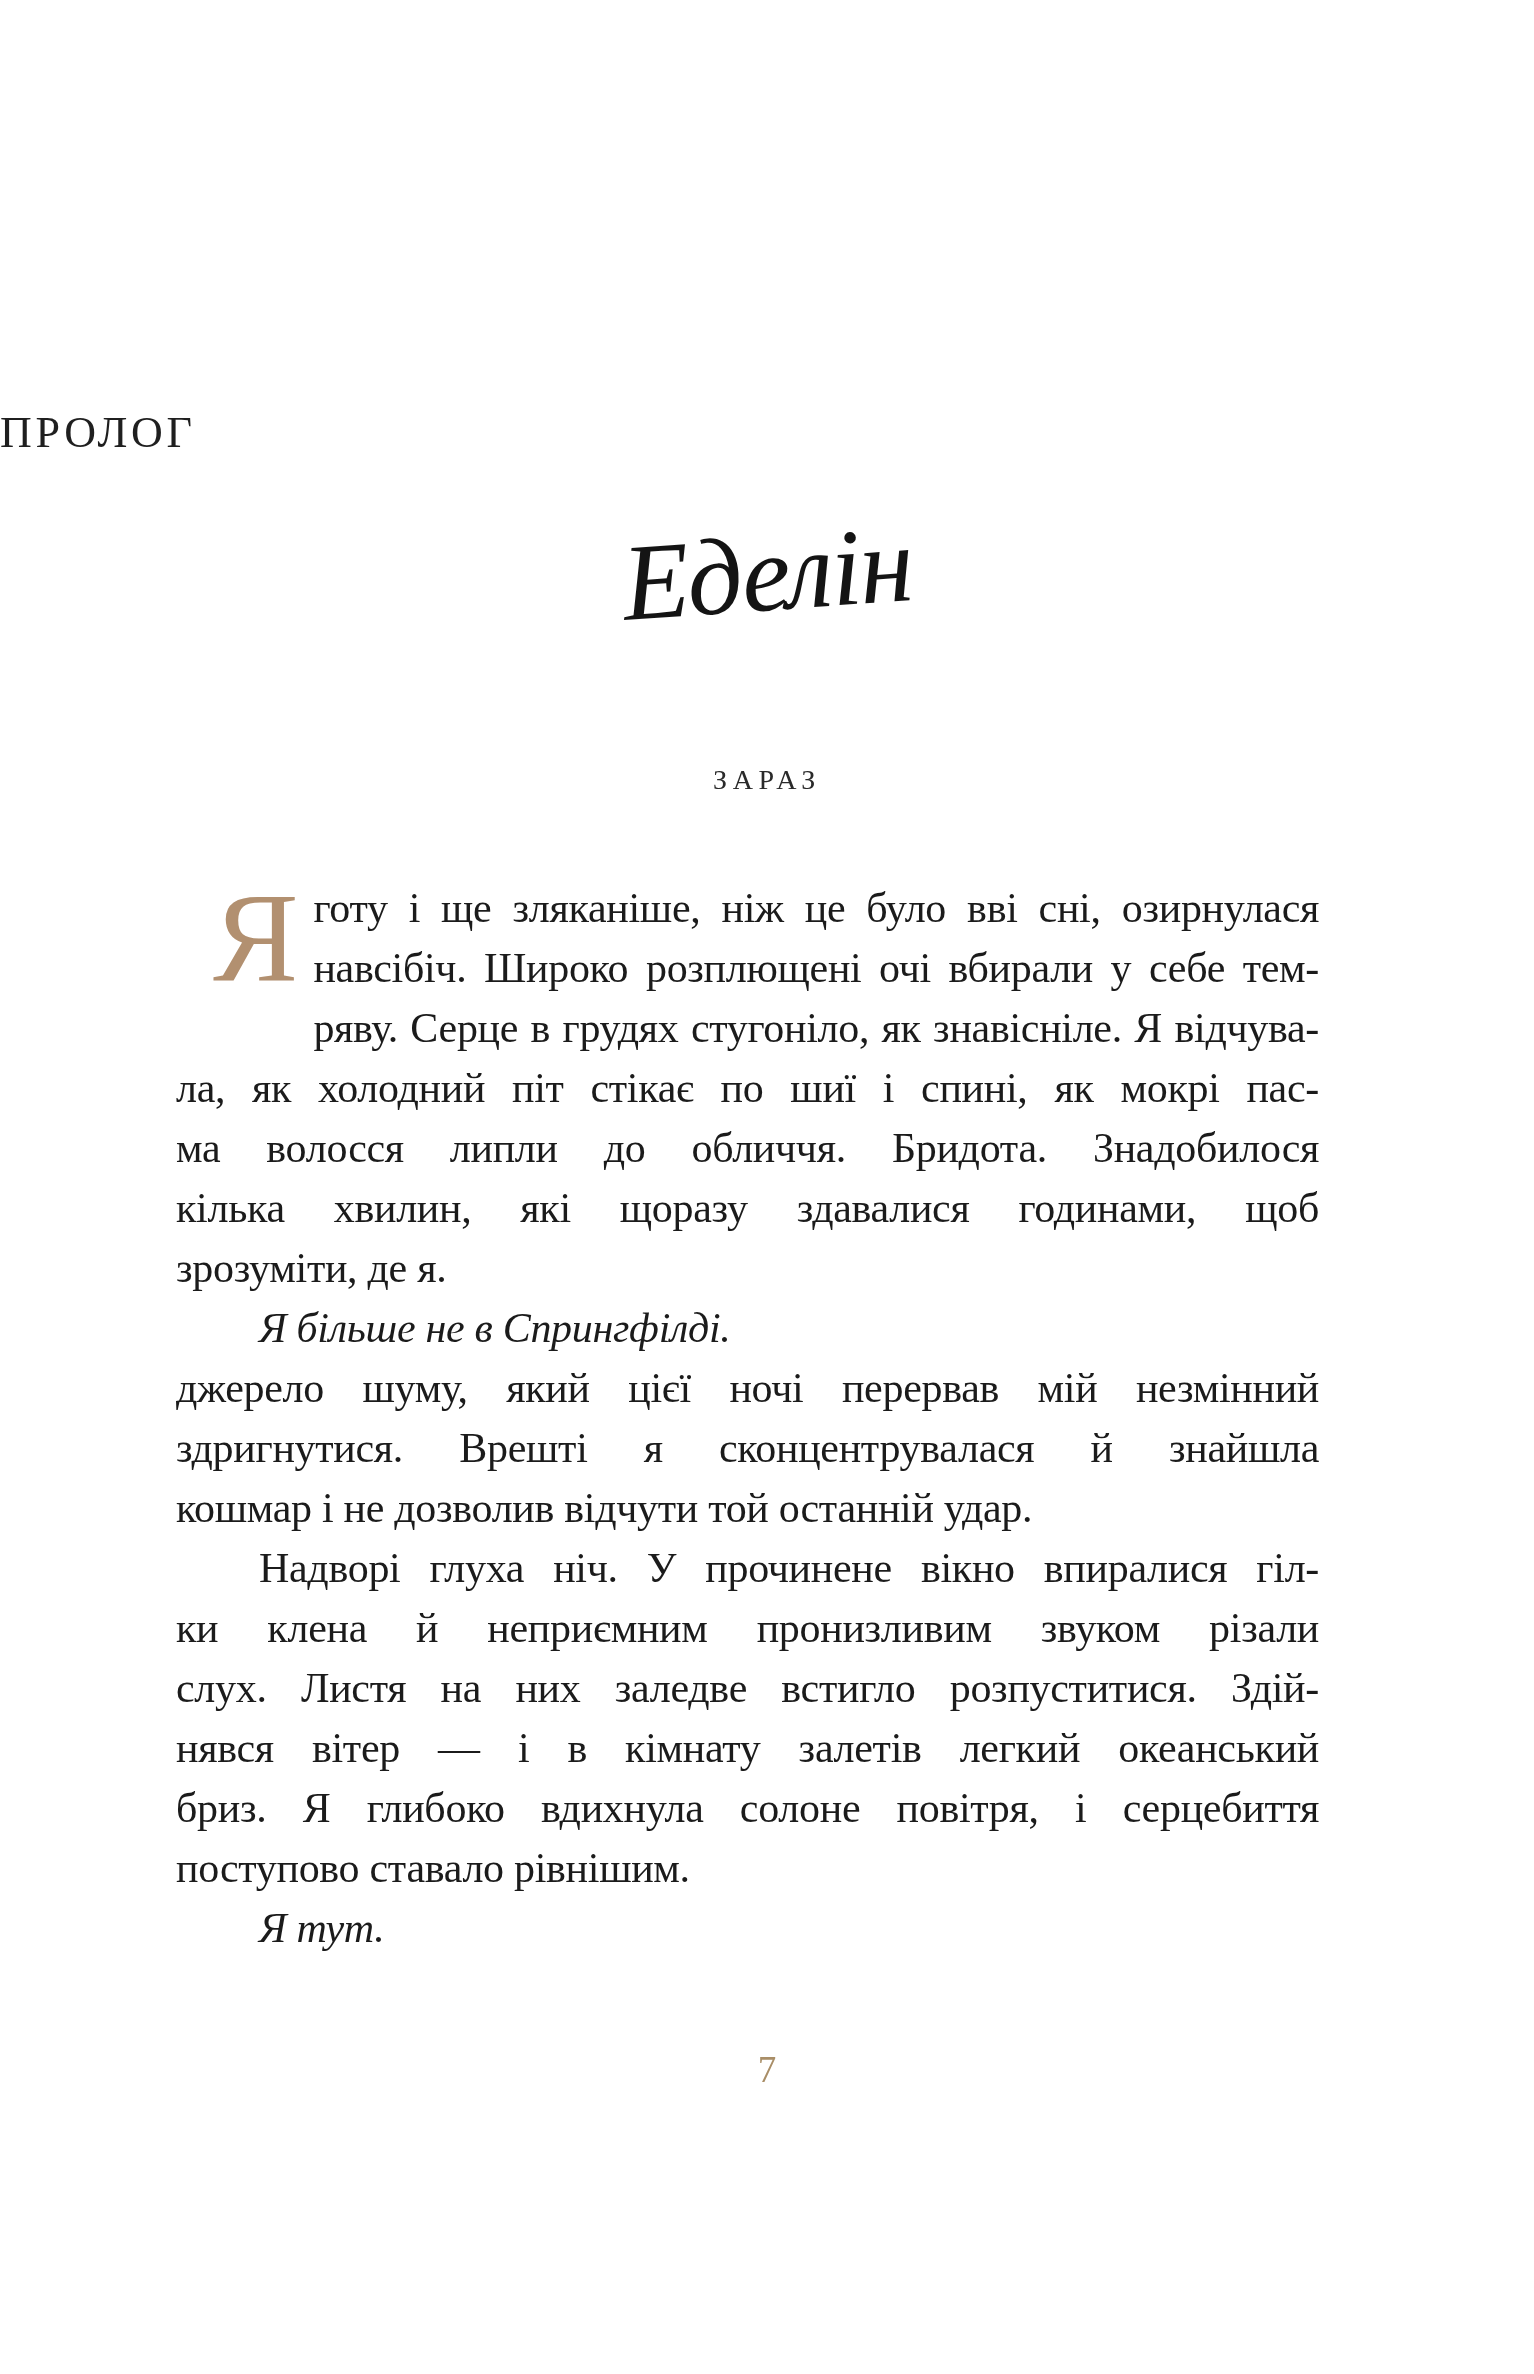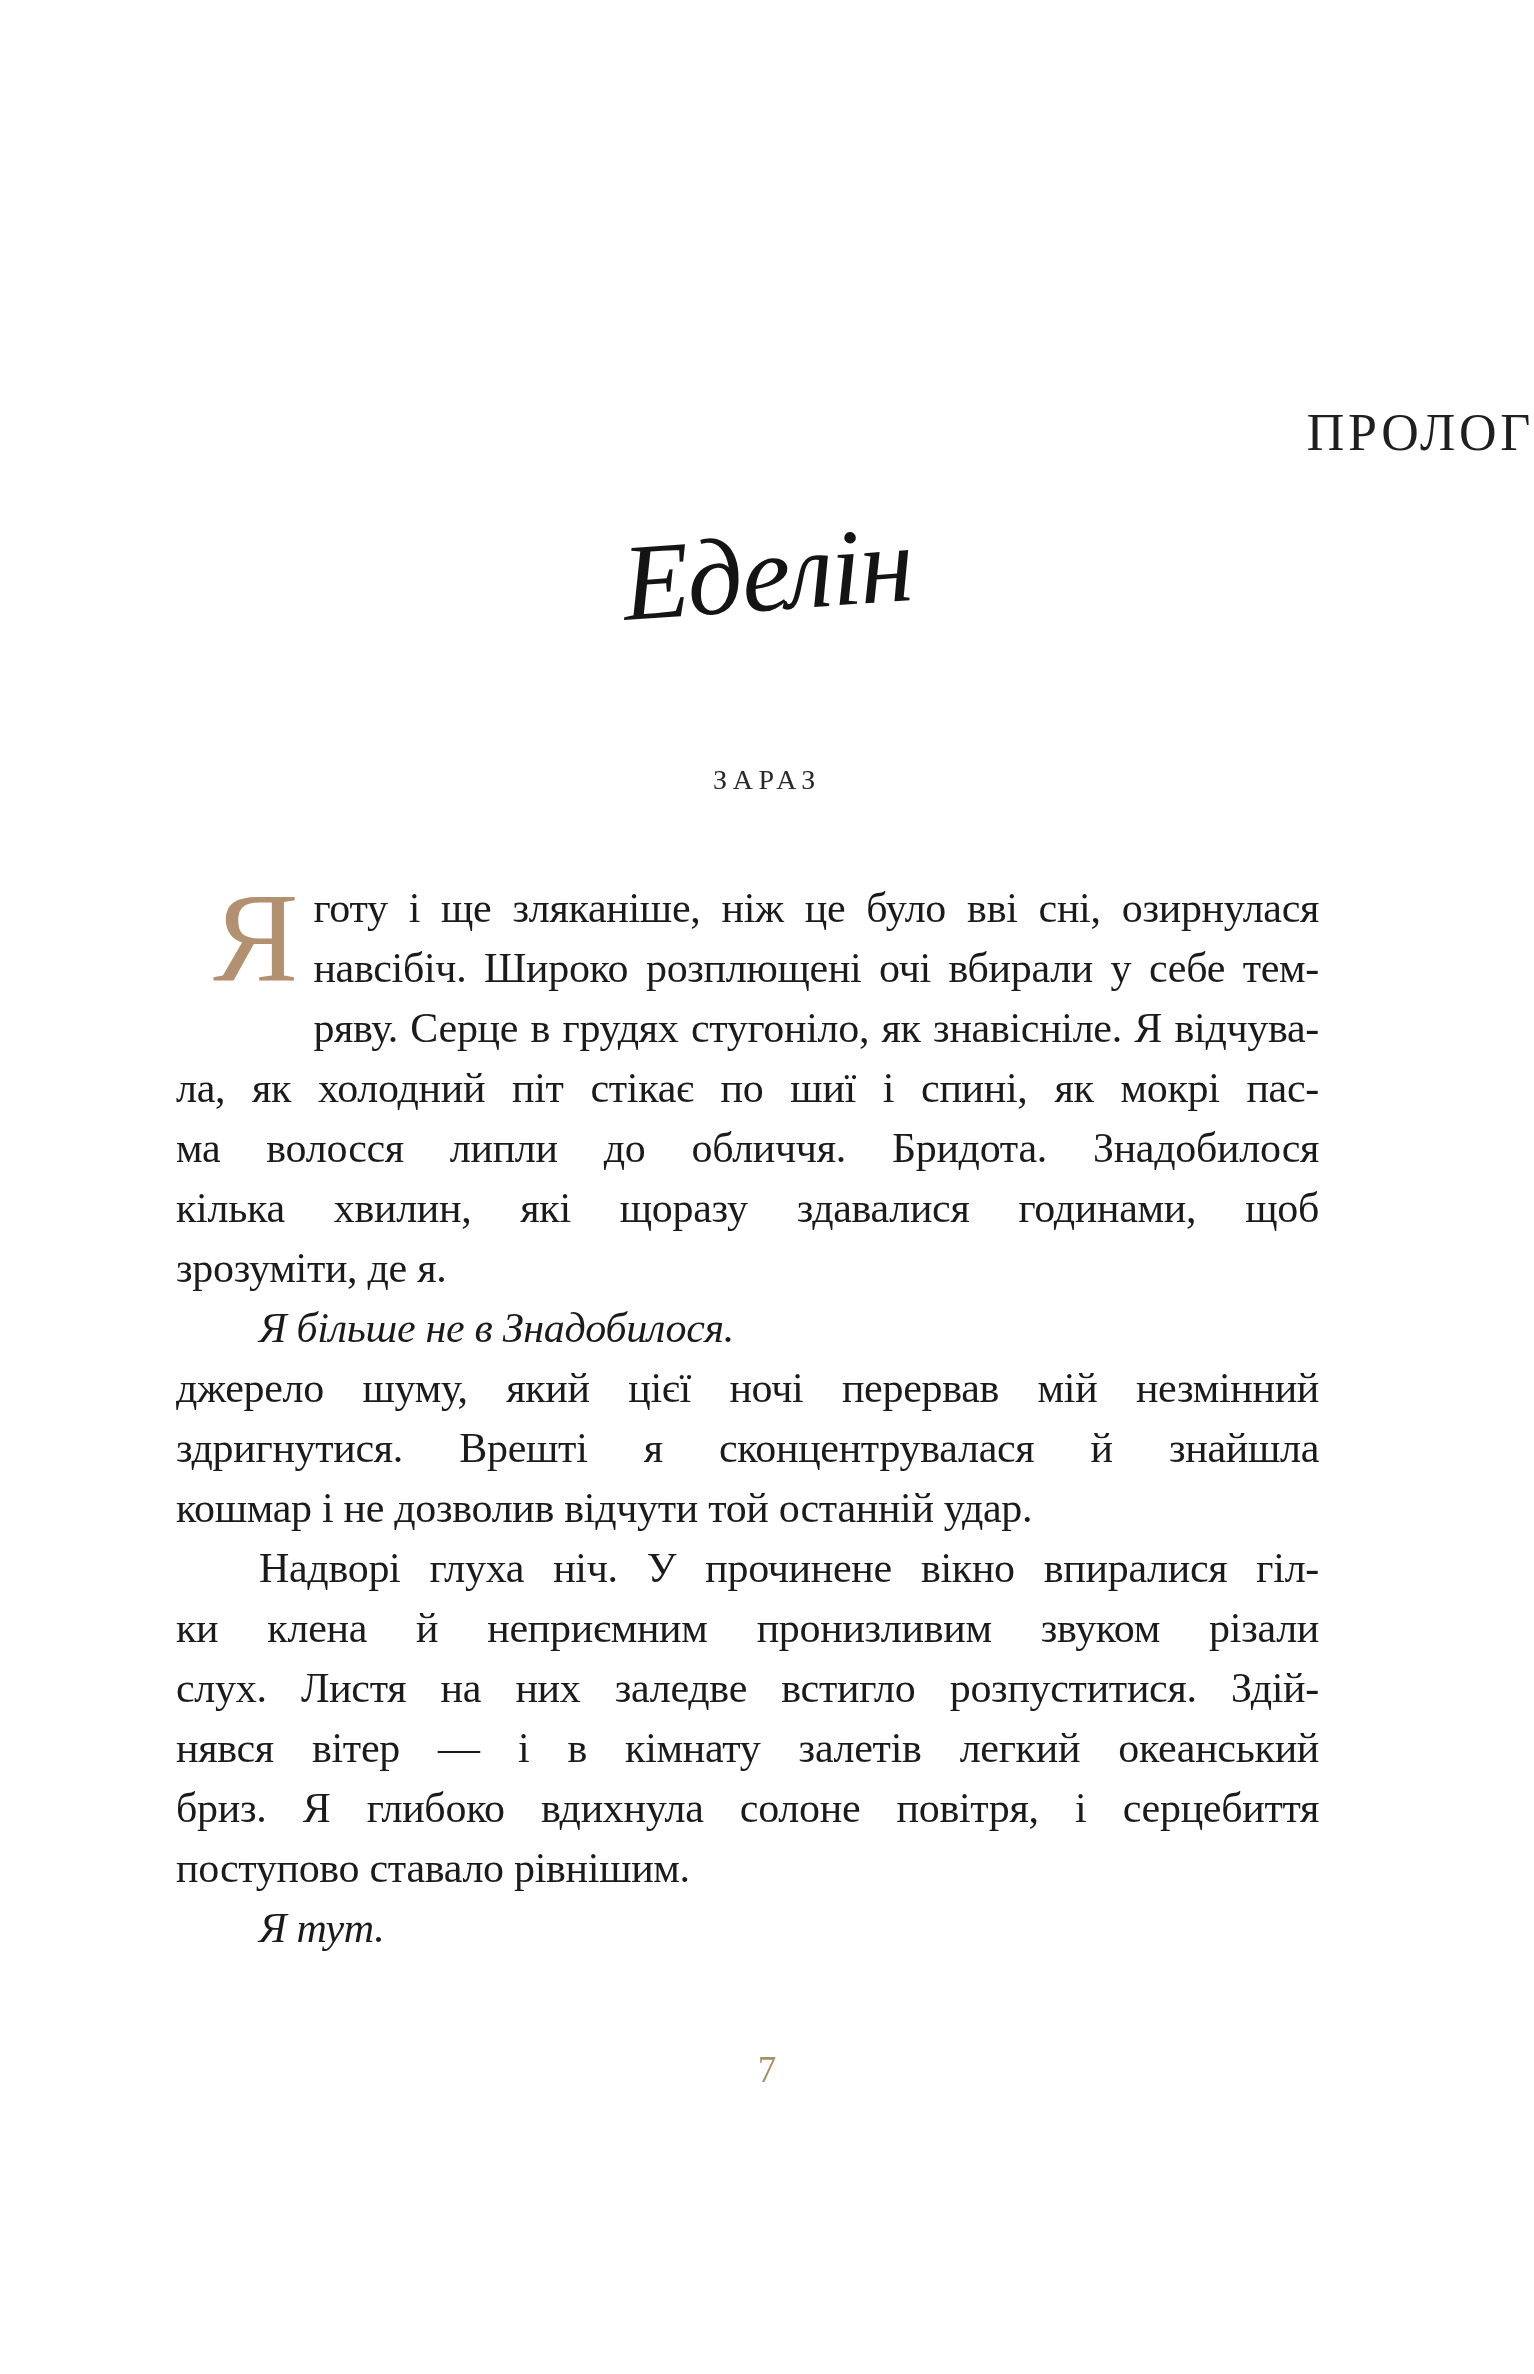--- a/index.html
+++ b/index.html
@@ -12,25 +12,25 @@
     padding-top: 404px;
     overflow: hidden;
     font-family: "Liberation Serif", serif;
     color: #1b1b1b;
     text-align: center;
   }
   .chapter-title {
     margin: 0;
     font-family: "Liberation Serif", serif;
     font-weight: 400;
-    font-size: 52px;
+    font-size: 44px;
     line-height: 58px;
     letter-spacing: 3.7px;
     color: #1f1f1f;
-    text-align: right;
+    text-align: left;
   }
   .script-name {
     margin-top: 33px;
     height: 158px;
     line-height: 158px;
     font-family: "Liberation Serif", serif;
     font-style: italic;
     font-size: 109px;
     letter-spacing: -1.9px;
     color: #141414;
@@ -96,21 +96,21 @@
         <span class="dropcap" style="color: rgb(178, 144, 112);">Я</span>
         <div class="line j">готу і ще зляканіше, ніж це було вві сні, озирнулася</div>
         <div class="line j">навсібіч. Широко розплющені очі вбирали у себе тем-</div>
         <div class="line j">ряву. Серце в грудях стугоніло, як знавісніле. Я відчува-</div>
         <div class="line j">ла, як холодний піт стікає по шиї і спині, як мокрі пас-</div>
         <div class="line j">ма волосся липли до обличчя. Бридота. Знадобилося</div>
         <div class="line j">кілька хвилин, які щоразу здавалися годинами, щоб</div>
         <div class="line l">зрозуміти, де я.</div>
       </div>
       <div class="para italic">
-        <div class="line l indent">Я більше не в Знадобилося.</div>
+        <div class="line l indent">Я більше не в Спрингфілді.</div>
       </div>
       <div class="para">
         <div class="line j">джерело шуму, який цієї ночі перервав мій незмінний</div>
         <div class="line j">здригнутися. Врешті я сконцентрувалася й знайшла</div>
         <div class="line l">кошмар і не дозволив відчути той останній удар.</div>
       </div>
       <div class="para">
         <div class="line j indent">Надворі глуха ніч. У прочинене вікно впиралися гіл-</div>
         <div class="line j">ки клена й неприємним пронизливим звуком різали</div>
         <div class="line j">слух. Листя на них заледве встигло розпуститися. Здій-</div>

